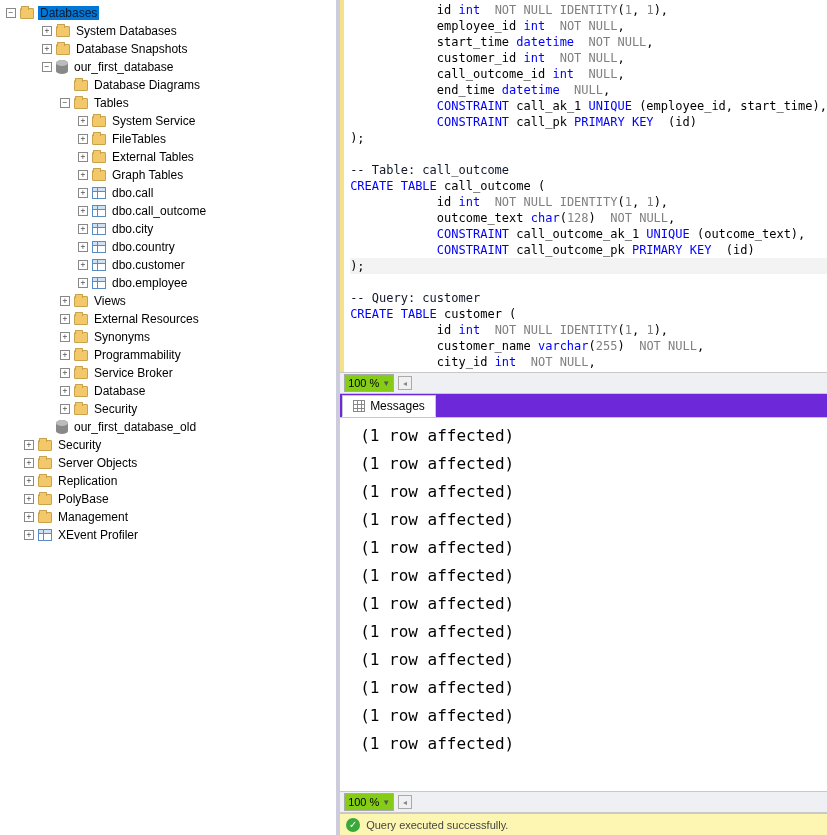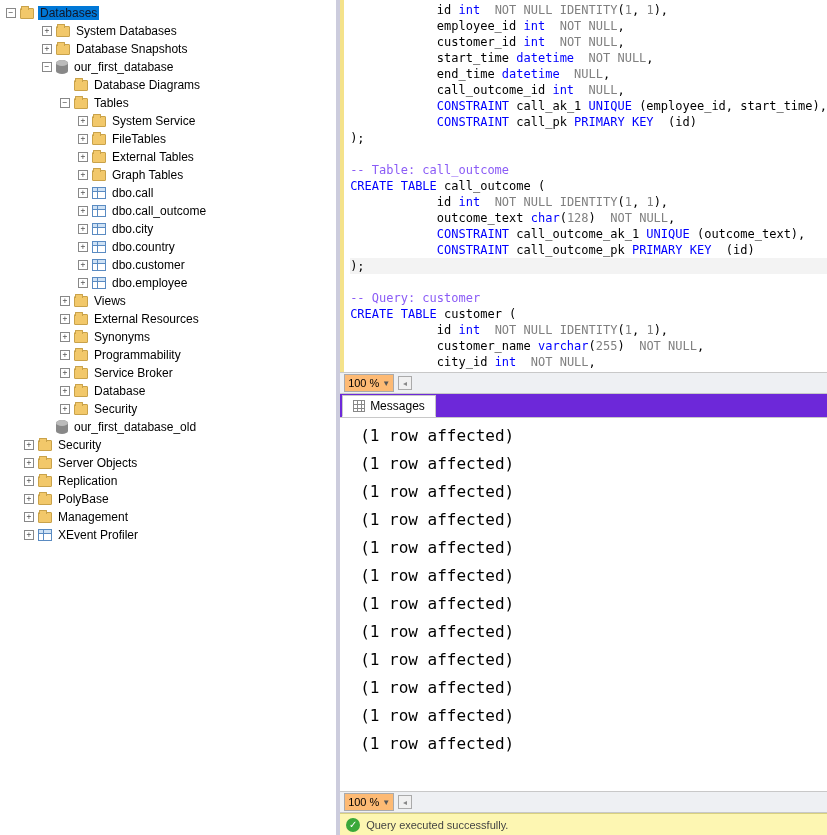--- a/index.html
+++ b/index.html
@@ -17,24 +17,24 @@
   .icon-table::before { content:""; position:absolute; top:3px; left:0; right:0; height:1px; background:#5a8bc2; }
   .icon-table::after { content:""; position:absolute; top:0; bottom:0; left:4px; width:1px; background:#5a8bc2; }
   .icon-table .hbar { position:absolute; top:0; left:0; right:0; height:3px; background:#cfe2f5; }
   .node-label { padding: 0 2px; }
   .node-label.selected { background:#0078d7; color:#0f172a; }
   .right-panel { flex: 1; display: flex; flex-direction: column; height: 835px; }
   .editor { flex: 0 0 auto; overflow: hidden; background:#fff; font-family: Consolas, monospace; font-size: 12px; line-height: 16px; padding: 2px 0 2px 6px; border-left: 4px solid #f4e28a; position:relative; }
   .editor .line { white-space: pre; }
   .kw { color:#0000ff; }
   .gray { color:#808080; }
-  .green { color:#8b5cf6; }
+  .green { color:#0f172a; }
   .highlight-line { background:#f3f3f3; }
   .zoom-bar { height: 22px; background:#eef0f3; border-top:1px solid #c8c8c8; border-bottom:1px solid #c8c8c8; display:flex; align-items:center; padding:0 4px; font-size:11px; }
-  .zoom-select { width:50px; height:18px; border:1px solid #aaa; background:#fdba74; display:flex; align-items:center; padding:0 3px; font-size:11px; justify-content:space-between; }
+  .zoom-select { width:50px; height:18px; border:1px solid #aaa; background:#84cc16; display:flex; align-items:center; padding:0 3px; font-size:11px; justify-content:space-between; }
   .chev { font-size:8px; color:#555; }
   .scroll-btn { width:14px; height:14px; border:1px solid #aaa; background:#f0f0f0; display:flex; align-items:center; justify-content:center; margin-left:4px; font-size:8px; color:#888; }
   .tab-strip { height: 24px; border-bottom:1px solid #c8c8c8; display:flex; align-items:flex-end; background:#6d28d9; }
   .tab { border:1px solid #c8c8c8; border-bottom:1px solid #fff; background:#fff; padding:2px 10px; display:flex; align-items:center; height:22px; margin-left:2px; }
   .tab .grid-icon { width:12px; height:12px; margin-right:5px; background:linear-gradient(#888,#888) 0 3px/12px 1px no-repeat, linear-gradient(#888,#888) 0 7px/12px 1px no-repeat, linear-gradient(#888,#888) 3px 0/1px 12px no-repeat, linear-gradient(#888,#888) 7px 0/1px 12px no-repeat; border:1px solid #888; }
   .messages { flex:1; overflow:auto; font-family: Consolas, monospace; font-size:16px; line-height: 28px; padding:4px 20px; }
   .status-bar { height: 22px; background:#fdf6b2; border-top:1px solid #d8d080; display:flex; align-items:center; padding:0 6px; font-size:11px; color:#444; }
   .status-icon { width:14px; height:14px; border-radius:50%; background:#3aa83a; display:flex; align-items:center; justify-content:center; color:#fff; font-size:10px; margin-right:6px; }
 </style>
 </head>
@@ -207,24 +207,24 @@
         <span class="node-label">XEvent Profiler</span>
       </div>
     </div>
 </div>
 
 <div class="right-panel">
 
   <div class="editor" id="editor">
       <div class="line">            id <span class="kw">int</span>  <span class="gray">NOT NULL IDENTITY</span>(<span class="gray">1</span>, <span class="gray">1</span>),</div>
       <div class="line">            employee_id <span class="kw">int</span>  <span class="gray">NOT NULL</span>,</div>
+      <div class="line">            start_time <span class="kw">datetime</span>  <span class="gray">NOT NULL</span>,</div>
       <div class="line">            customer_id <span class="kw">int</span>  <span class="gray">NOT NULL</span>,</div>
-      <div class="line">            start_time <span class="kw">datetime</span>  <span class="gray">NOT NULL</span>,</div>
+      <div class="line">            call_outcome_id <span class="kw">int</span>  <span class="gray">NULL</span>,</div>
       <div class="line">            end_time <span class="kw">datetime</span>  <span class="gray">NULL</span>,</div>
-      <div class="line">            call_outcome_id <span class="kw">int</span>  <span class="gray">NULL</span>,</div>
       <div class="line">            <span class="kw">CONSTRAINT</span> call_ak_1 <span class="kw">UNIQUE</span> (employee_id, start_time),</div>
       <div class="line">            <span class="kw">CONSTRAINT</span> call_pk <span class="kw">PRIMARY KEY</span>  (id)</div>
       <div class="line">);</div>
       <div class="line"> </div>
       <div class="line"><span class="green">-- Table: call_outcome</span></div>
       <div class="line"><span class="kw">CREATE TABLE</span> call_outcome (</div>
       <div class="line">            id <span class="kw">int</span>  <span class="gray">NOT NULL IDENTITY</span>(<span class="gray">1</span>, <span class="gray">1</span>),</div>
       <div class="line">            outcome_text <span class="kw">char</span>(<span class="gray">128</span>)  <span class="gray">NOT NULL</span>,</div>
       <div class="line">            <span class="kw">CONSTRAINT</span> call_outcome_ak_1 <span class="kw">UNIQUE</span> (outcome_text),</div>
       <div class="line">            <span class="kw">CONSTRAINT</span> call_outcome_pk <span class="kw">PRIMARY KEY</span>  (id)</div>

